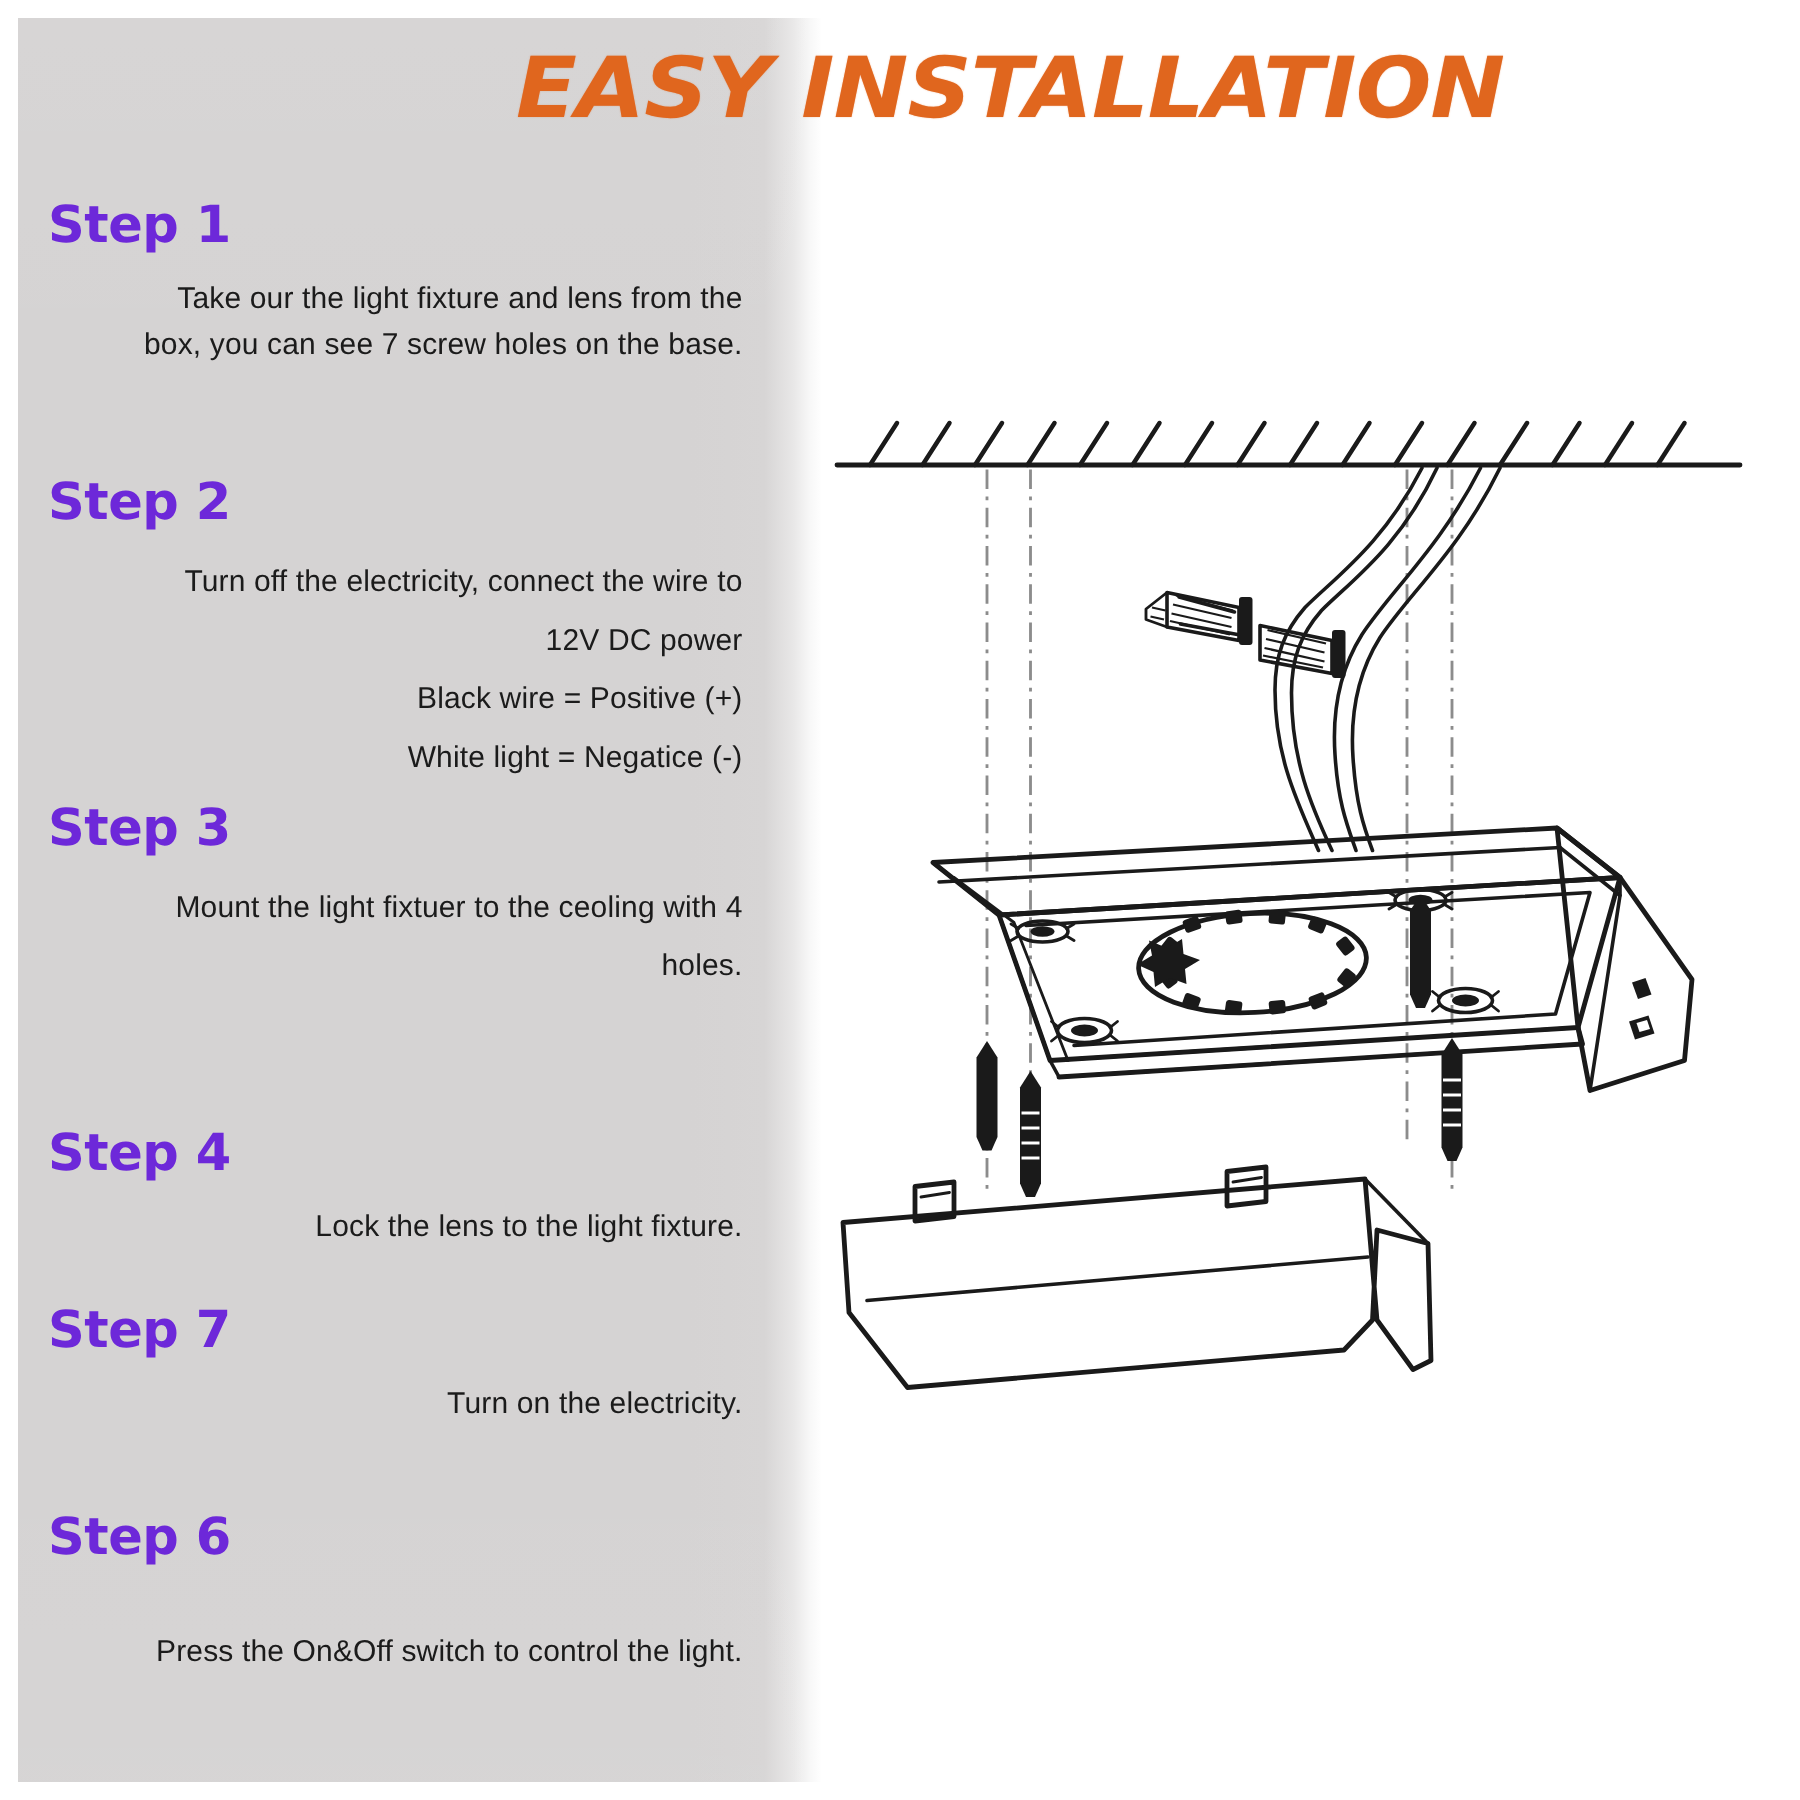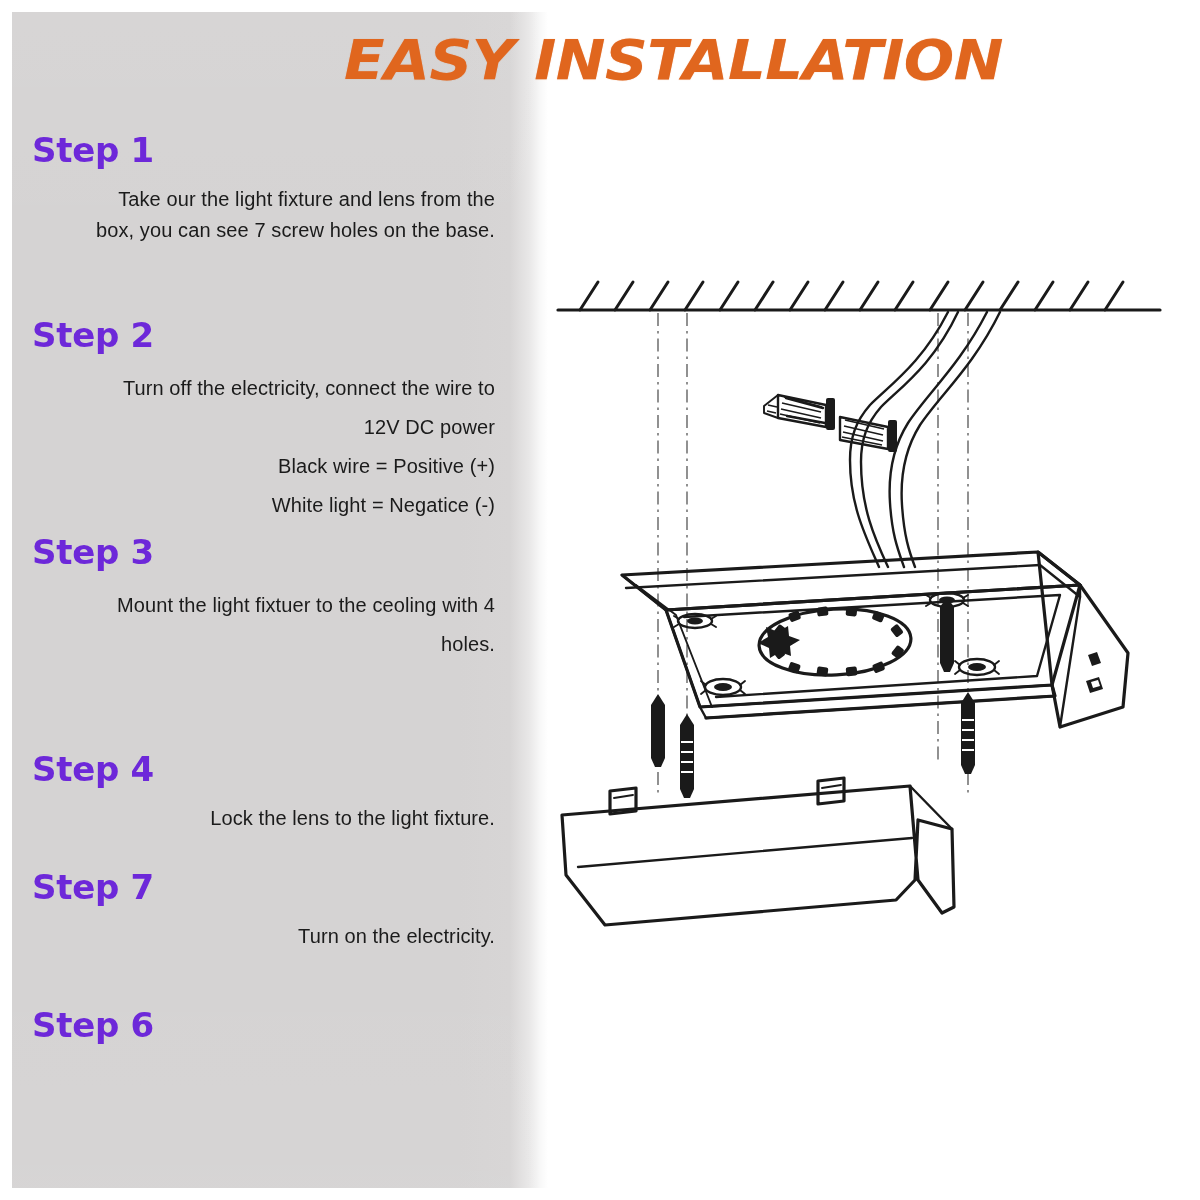--- a/index.html
+++ b/index.html
@@ -169,20 +169,23 @@
 
   <div class="step-block" id="step-5">
     <div class="step-title">Step 7</div>
     <div class="step-body">
       <span class="line">Turn on the electricity.</span>
     </div>
   </div>
 
   <div class="step-block" id="step-6">
     <div class="step-title">Step 6</div>
+    <div class="step-body">
+      <span class="line">Press the On&amp;Off switch to control the light.</span>
+    </div>
   </div>
 
   <div id="illustration">
     <svg width="640" height="680" viewBox="0 0 640 680" xmlns="http://www.w3.org/2000/svg">
       <defs>
         <style>
           .ln   { fill:none; stroke:#1a1a1a; stroke-width:3.2; stroke-linecap:round; stroke-linejoin:round; }
           .lnT  { fill:none; stroke:#1a1a1a; stroke-width:2.4; stroke-linecap:round; stroke-linejoin:round; }
           .lnF  { fill:none; stroke:#1a1a1a; stroke-width:1.9; stroke-linecap:round; stroke-linejoin:round; }
           .cl   { fill:none; stroke:#8c8c8c; stroke-width:1.9;

